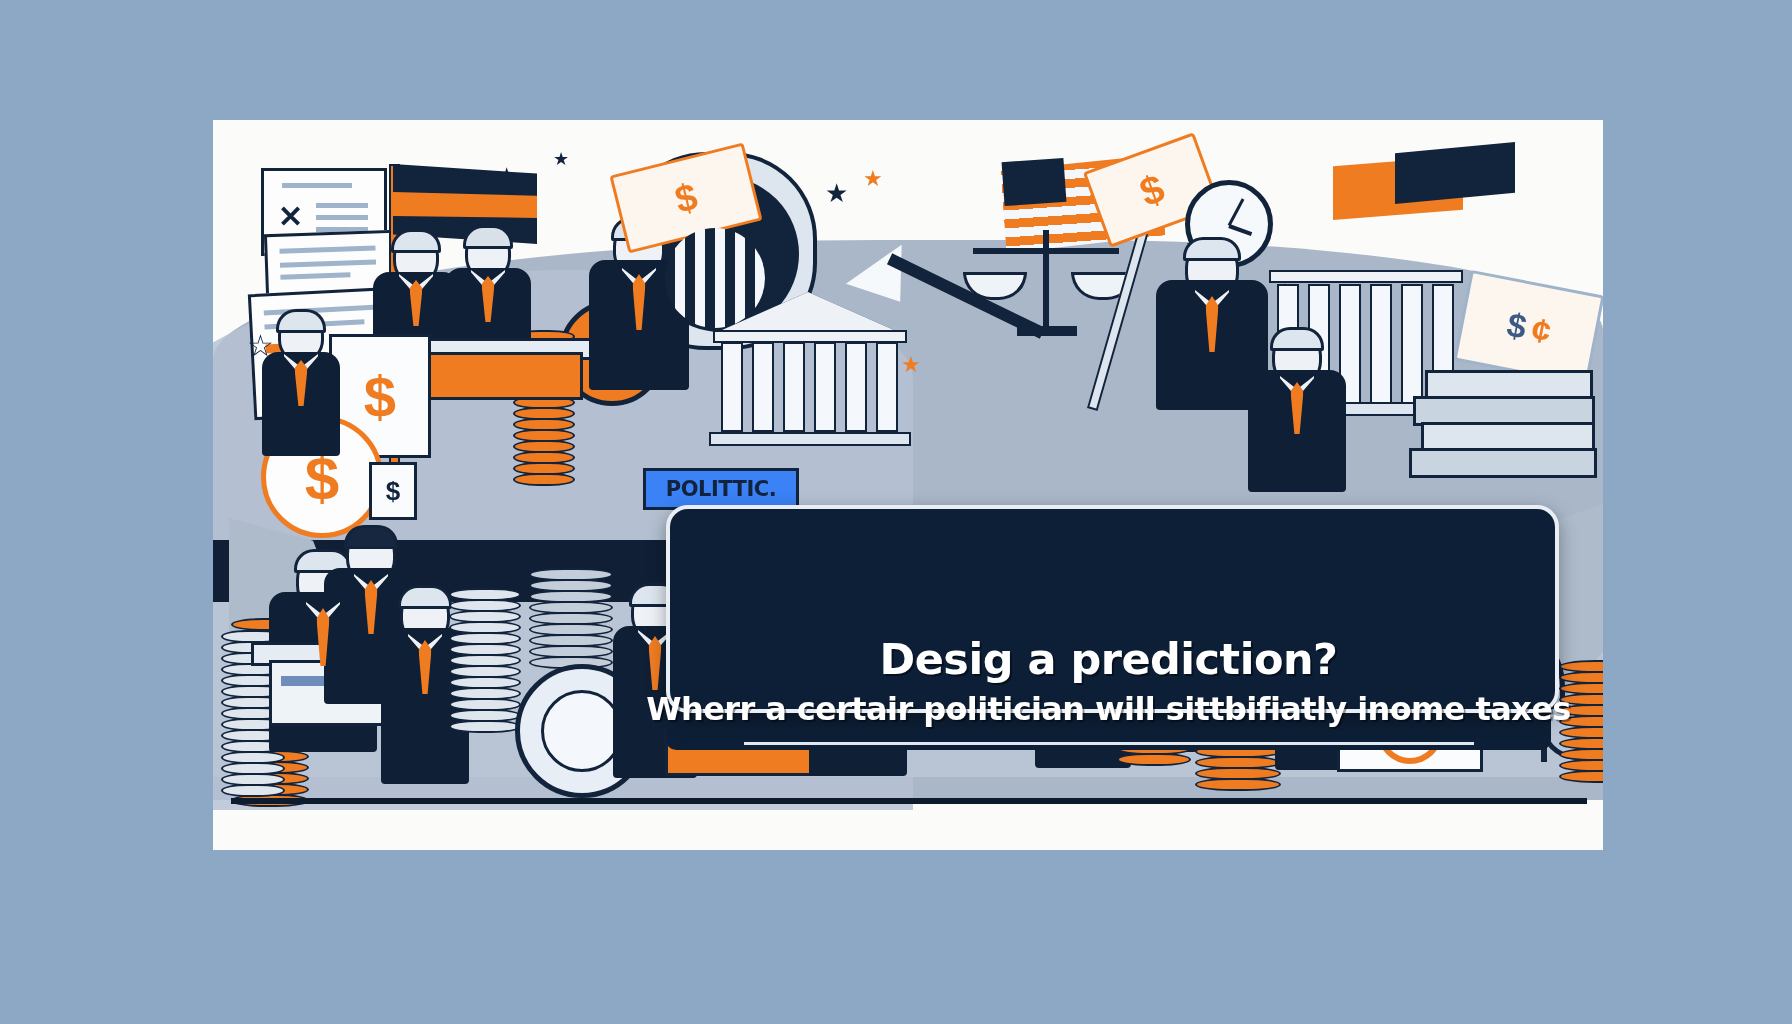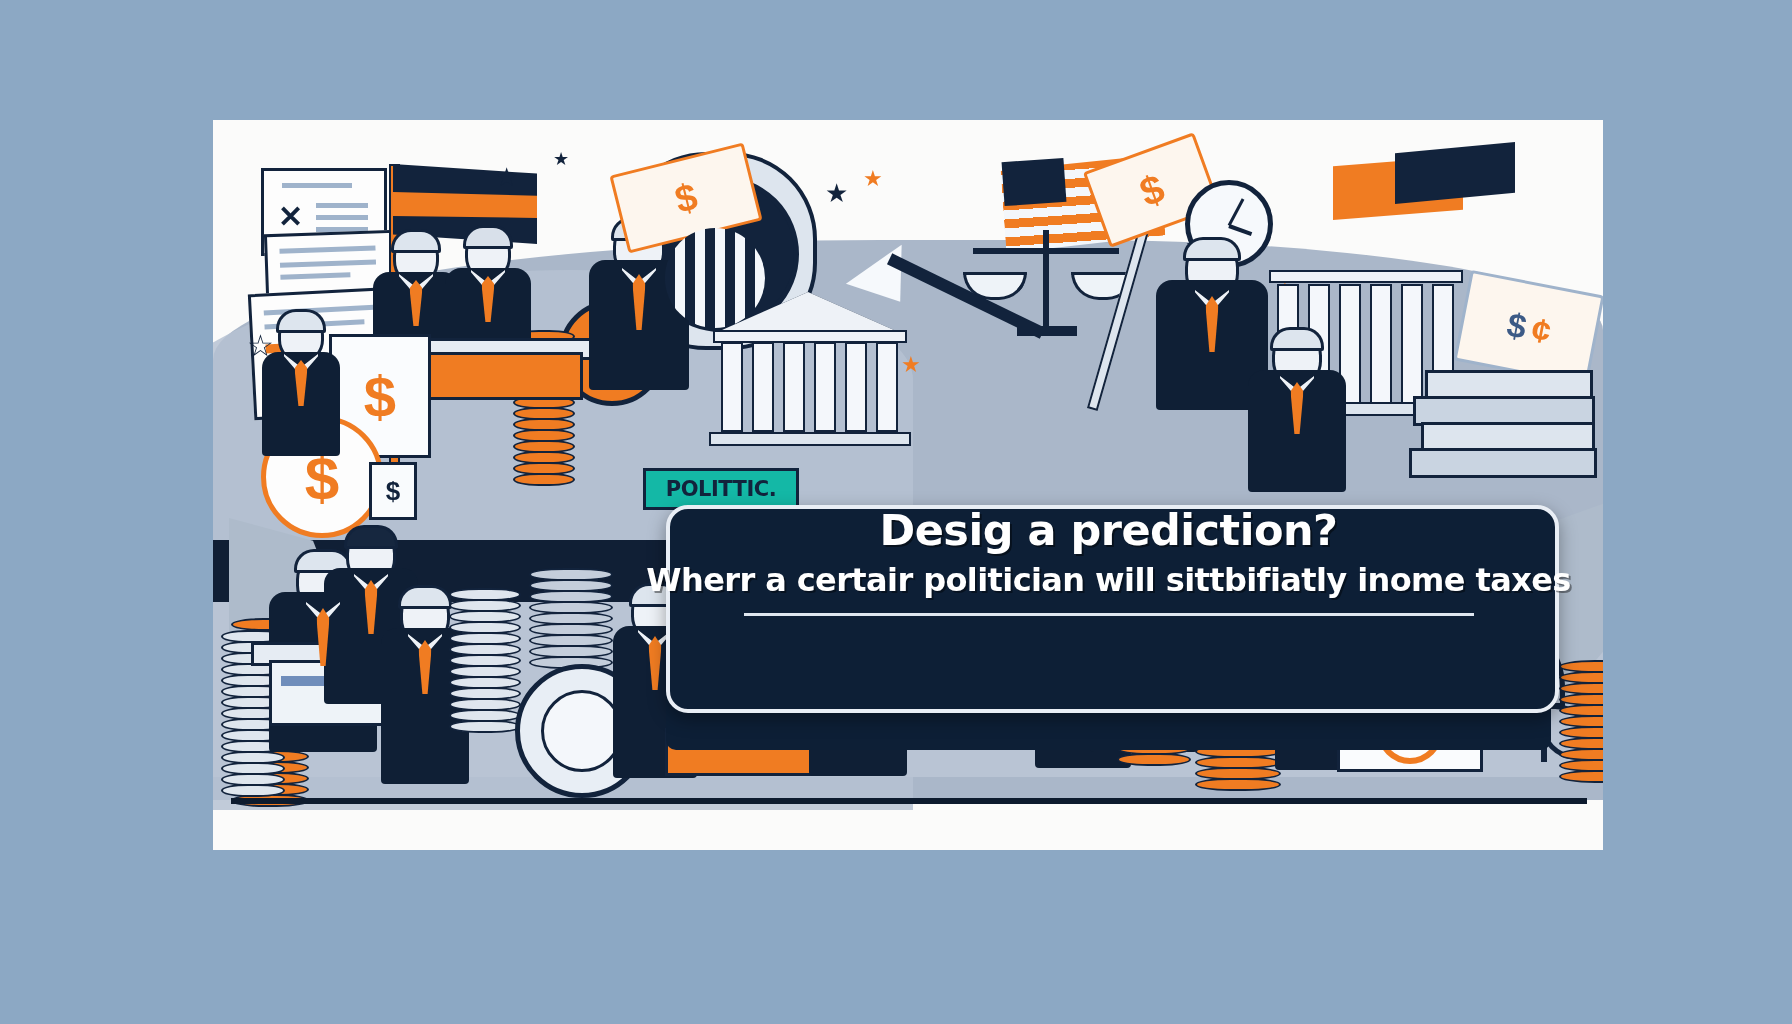--- a/index.html
+++ b/index.html
@@ -127,21 +127,21 @@
     background:#0d1f36;border:4px solid #e9eef5;border-radius:22px;
     box-shadow:0 6px 18px rgba(0,0,0,.35);
     z-index:40;
   }
   .banner2{
     position:absolute;left:453px;top:540px;width:885px;height:90px;
     background:#0d1f36;border-radius:0 0 10px 10px;z-index:39;
   }
   .bannertext{
     position:absolute;left:453px;top:385px;width:885px;height:250px;z-index:50;
-    display:flex;flex-direction:column;align-items:center;justify-content:flex-start;
+    display:flex;flex-direction:column;align-items:center;justify-content:flex-end;
     box-sizing:border-box;
   }
   .t-title{
     color:#ffffff;font-weight:bold;font-size:43px;letter-spacing:-0.5px;
     text-shadow:2px 2px 0 rgba(0,0,0,.45);
     font-family:"DejaVu Sans","Liberation Sans",sans-serif;
   }
   .t-sub{
     color:#ffffff;font-weight:bold;font-size:32px;margin-top:6px;letter-spacing:-0.6px;
     text-shadow:2px 2px 0 rgba(0,0,0,.4);
@@ -153,21 +153,21 @@
   }
   .t-foot{
     color:#ffffff;font-weight:bold;font-size:32px;letter-spacing:0.5px;
     text-shadow:2px 2px 0 rgba(0,0,0,.4);
     font-family:"DejaVu Sans","Liberation Sans",sans-serif;
     white-space:nowrap;
   }
 
   .politic-banner{
     position:absolute;left:430px;top:348px;width:150px;height:36px;
-    background:#14b8a6;border:3px solid #12233c;z-index:30;
+    background:#3b82f6;border:3px solid #12233c;z-index:30;
     display:flex;align-items:center;justify-content:center;
     color:#12233c;font-weight:bold;font-size:21px;letter-spacing:-0.5px;
     font-family:"DejaVu Sans","Liberation Sans",sans-serif;
   }
   .podium{
     position:absolute;background:#e6ecf3;border:3px solid #12233c;
   }
   .q-badge{
     position:absolute;width:54px;height:54px;border-radius:50%;
     border:6px solid #f07c22;color:#f07c22;font-size:30px;font-weight:bold;

